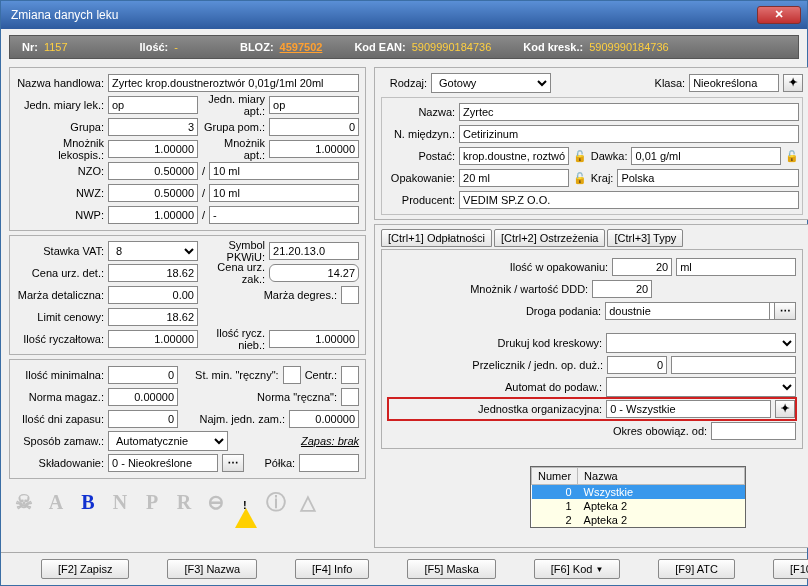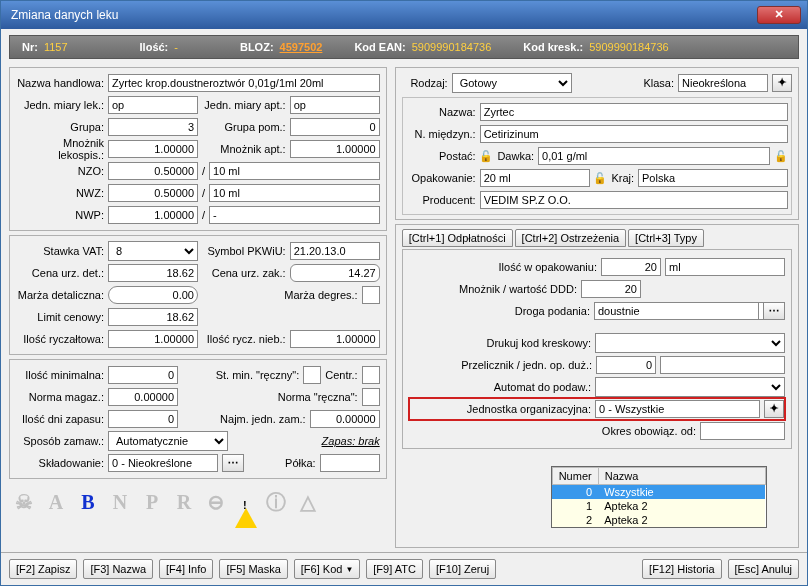--- a/index.html
+++ b/index.html
@@ -25,21 +25,21 @@
 .tabbar { display: flex; flex-wrap: wrap; gap: 2px; margin-bottom: 2px; }
 .tab { border: 1px solid #888; background: linear-gradient(#fefefe, #e4e4e4); padding: 2px 6px; border-radius: 2px 2px 0 0; white-space: nowrap; cursor: pointer; }
 .tab.active { background: #fff; font-weight: bold; }
 .hl-red { outline: 2px solid #d02020; outline-offset: -1px; }
 .icon-sq { width: 18px; height: 18px; border: 1px solid #888; background: #fff; display: inline-flex; align-items: center; justify-content: center; cursor: pointer; }
 .dots-btn { width: 22px; height: 18px; border: 1px solid #888; background: linear-gradient(#fefefe,#e0e0e0); text-align: center; line-height: 15px; cursor: pointer; font-weight: bold; }
 .plus-btn { width: 20px; height: 18px; border: 1px solid #888; background: linear-gradient(#fefefe,#e0e0e0); text-align: center; line-height: 15px; cursor: pointer; font-weight: bold; }
 .iconrow { display: flex; gap: 6px; padding: 4px 2px; align-items: center; height: 38px; }
 .big-icon { width: 26px; height: 26px; display: flex; align-items: center; justify-content: center; font-size: 20px; font-weight: bold; color: #c0c0c0; font-family: Georgia, serif; }
 .footer { border-top: 1px solid #aaa; padding: 6px 8px; display: flex; gap: 6px; background: #f0f0f0; }
-.fbtn { border: 1px solid #888; background: linear-gradient(#fefefe,#e4e4e4); padding: 3px 6px; border-radius: 2px; cursor: pointer; white-space: nowrap; display: flex; align-items: center; gap: 3px; }
+.fbtn { border: 1px solid #888; background: linear-gradient(#fefefe,#e4e4e4); padding: 3px 16px; border-radius: 2px; cursor: pointer; white-space: nowrap; display: flex; align-items: center; gap: 3px; margin-left: 32px; }
 .fbtn .arr { font-size: 8px; }
 .dropdown { position: absolute; background: #fff; border: 1px solid #666; font-size: 11px; }
 .dropdown table { border-collapse: collapse; width: 100%; }
 .dropdown th { background: #f0f0f0; border: 1px solid #bbb; padding: 2px 6px; text-align: left; font-weight: normal; }
 .dropdown td { padding: 1px 6px; background: #ffffe8; }
 .dropdown tr.sel td { background: #3898ec; color: #fff; }
 .triangle-warn { width:0; height:0; border-left:11px solid transparent; border-right:11px solid transparent; border-bottom:20px solid #ffd000; position:relative; }
 .triangle-warn::after { content:"!"; position:absolute; left:-3px; top:3px; font-weight:bold; color:#000; }
 .lock-icon { font-size: 11px; color: #b08000; }
 .blue-highlight { background: #cfe7ff; }
@@ -124,21 +124,21 @@
           <input type="text" style="width: 90px;" value="21.20.13.0">
         </div>
         <div class="row">
           <span class="lbl-r">Cena urz. det.:</span>
           <input type="text" style="width: 90px; text-align: right;" value="18.62">
           <span style="flex:1;text-align:right">Cena urz. zak.:</span>
           <input type="text" style="width: 90px; text-align: right; border-radius: 6px;" value="14.27">
         </div>
         <div class="row">
           <span class="lbl-r">Marża detaliczna:</span>
-          <input type="text" style="width: 90px; text-align: right; border-radius: 9px;" value="0.00">
+          <input type="text" style="width: 90px; text-align: right;" value="0.00">
           <span style="flex:1;text-align:right">Marża degres.:</span>
           <span class="icon-sq"></span>
         </div>
         <div class="row">
           <span class="lbl-r">Limit cenowy:</span>
           <input type="text" style="width: 90px; text-align: right;" value="18.62">
         </div>
         <div class="row">
           <span class="lbl-r">Ilość ryczałtowa:</span>
           <input type="text" style="width: 90px; text-align: right;" value="1.00000">
@@ -209,20 +209,21 @@
           <div class="row">
             <span style="width:70px;text-align:right">Nazwa:</span>
             <input type="text" style="flex: 1 1 0%;" value="Zyrtec">
           </div>
           <div class="row">
             <span style="width:70px;text-align:right">N. międzyn.:</span>
             <input type="text" style="flex: 1 1 0%;" value="Cetirizinum">
           </div>
           <div class="row">
             <span style="width:70px;text-align:right">Postać:</span>
+            <input type="text" style="width: 110px;" value="krop.doustne, roztwó">
             <span class="lock-icon">🔓</span>
             <span style="text-align:right">Dawka:</span>
             <input type="text" style="flex: 1 1 0%;" value="0,01 g/ml">
             <span class="lock-icon">🔓</span>
           </div>
           <div class="row">
             <span style="width:70px;text-align:right">Opakowanie:</span>
             <input type="text" style="width: 110px;" value="20 ml">
             <span class="lock-icon">🔓</span>
             <span style="text-align:right">Kraj:</span>

